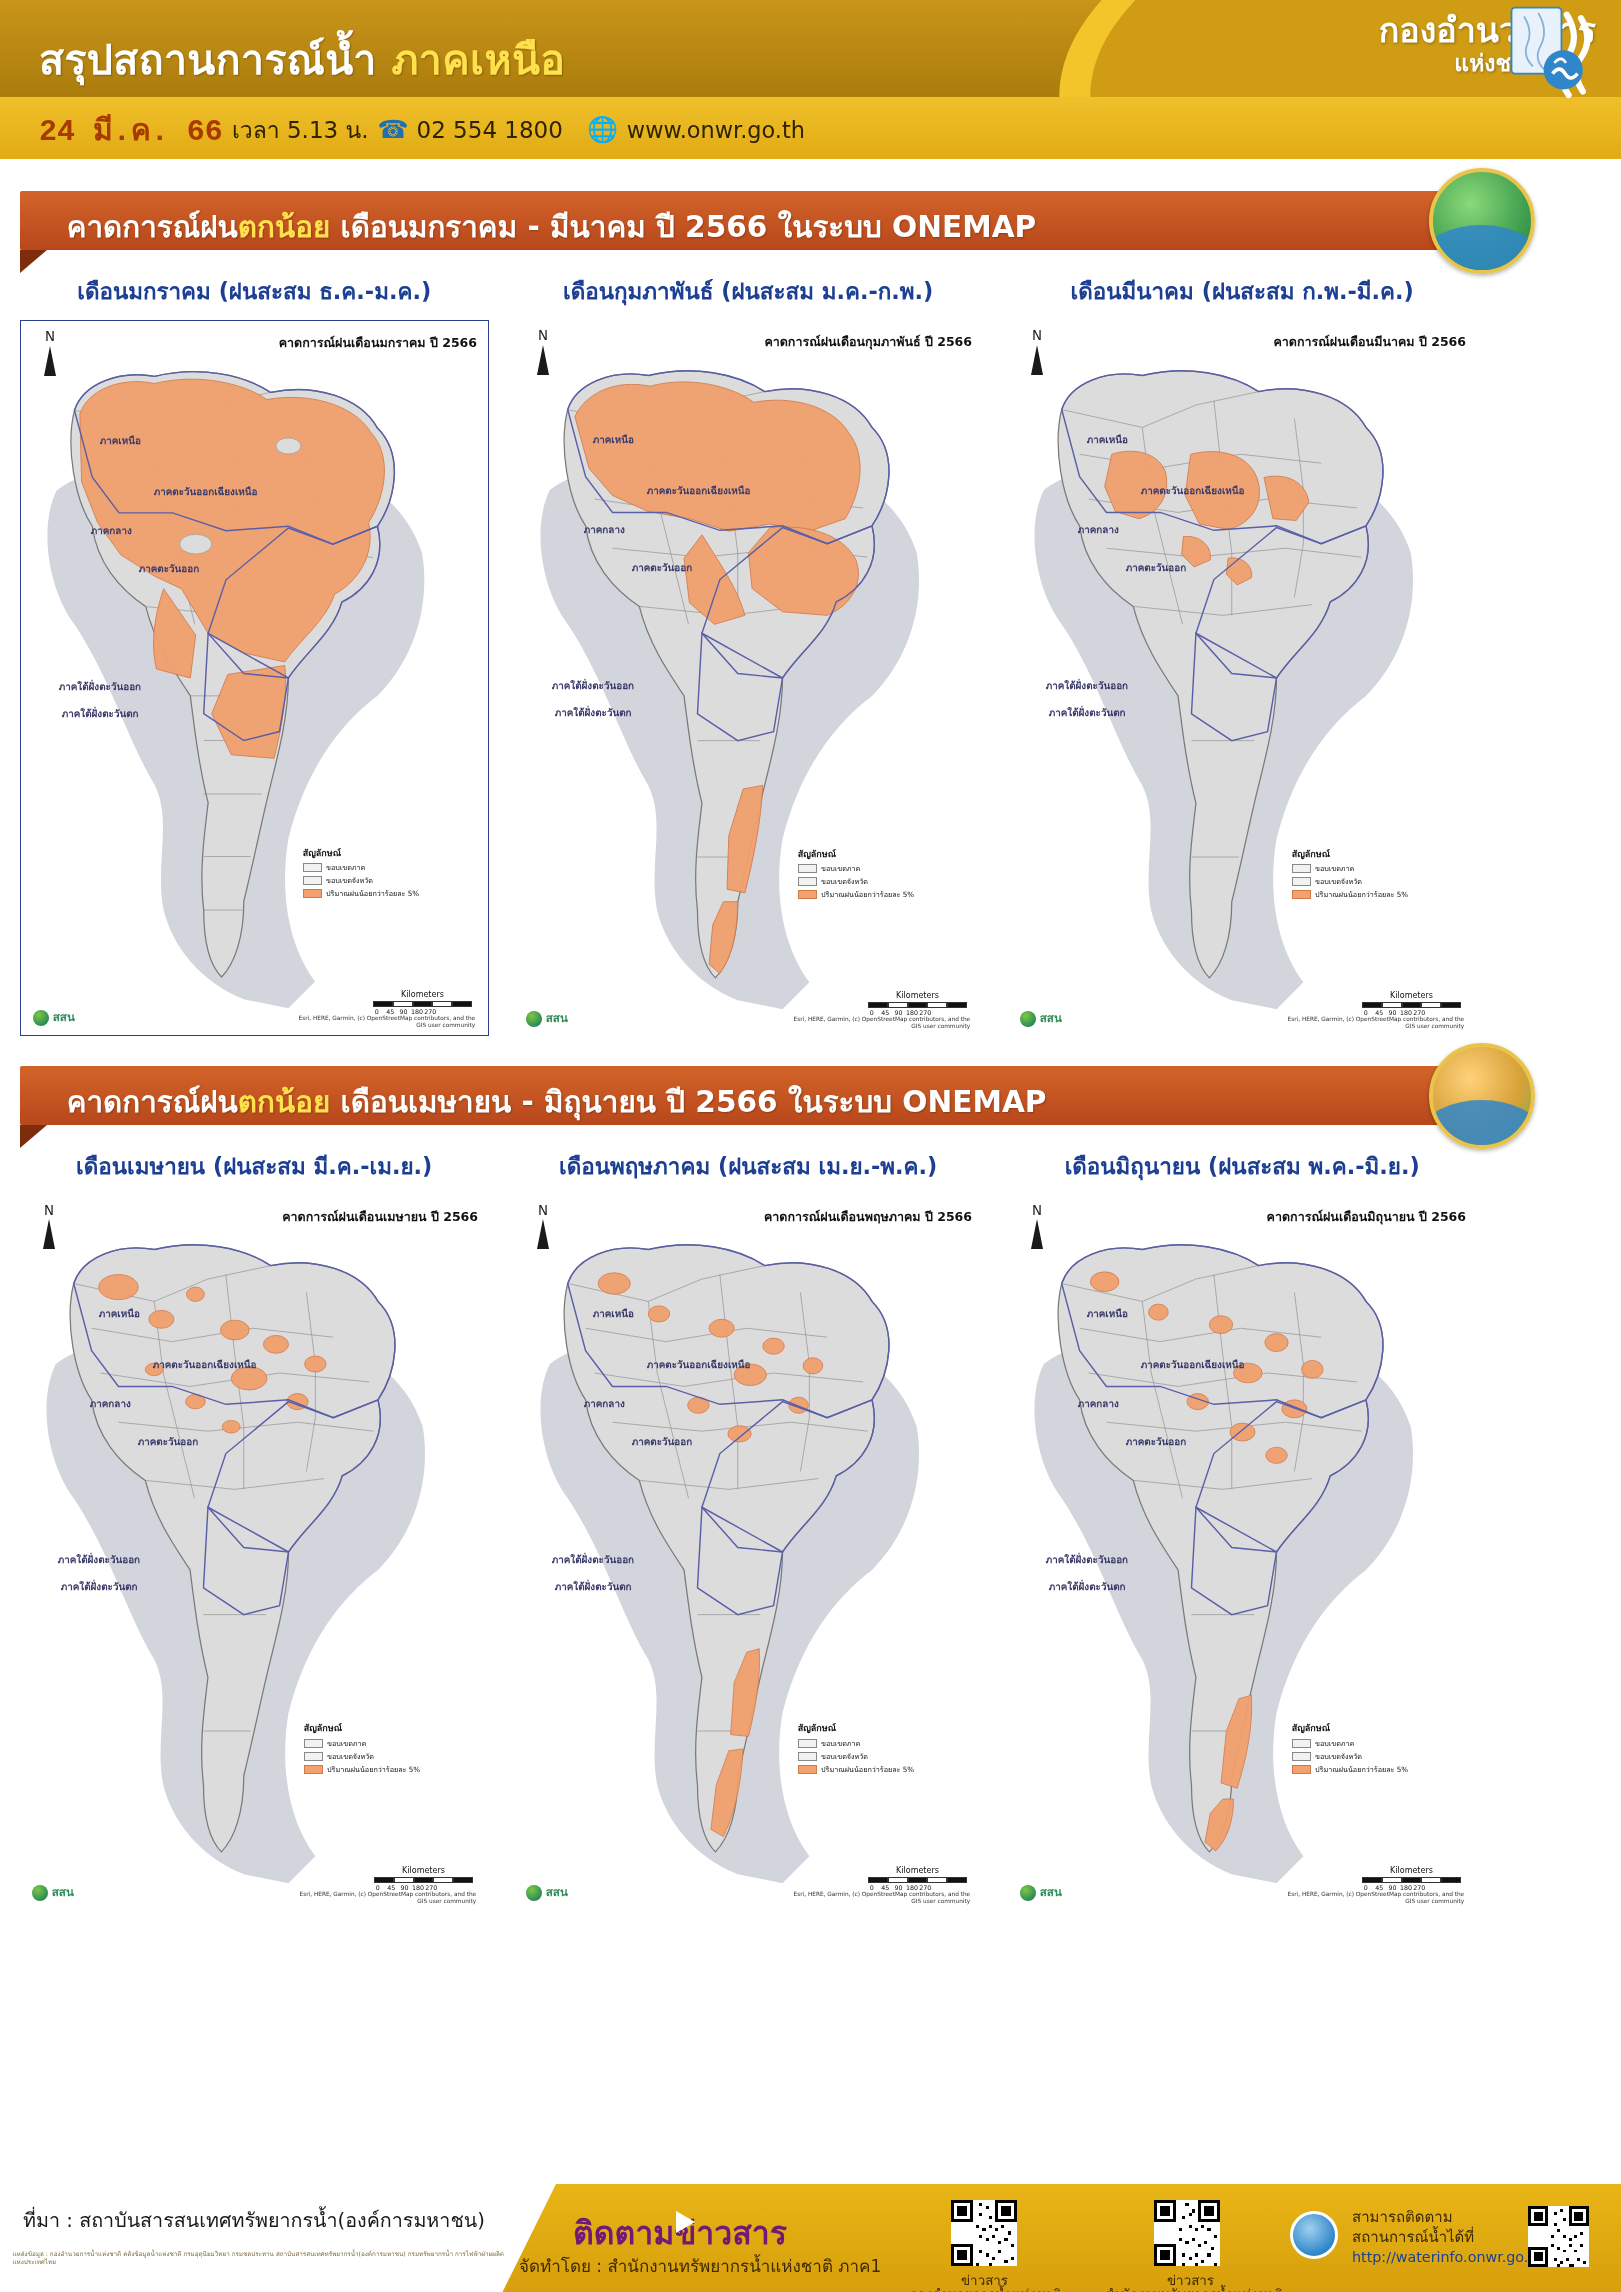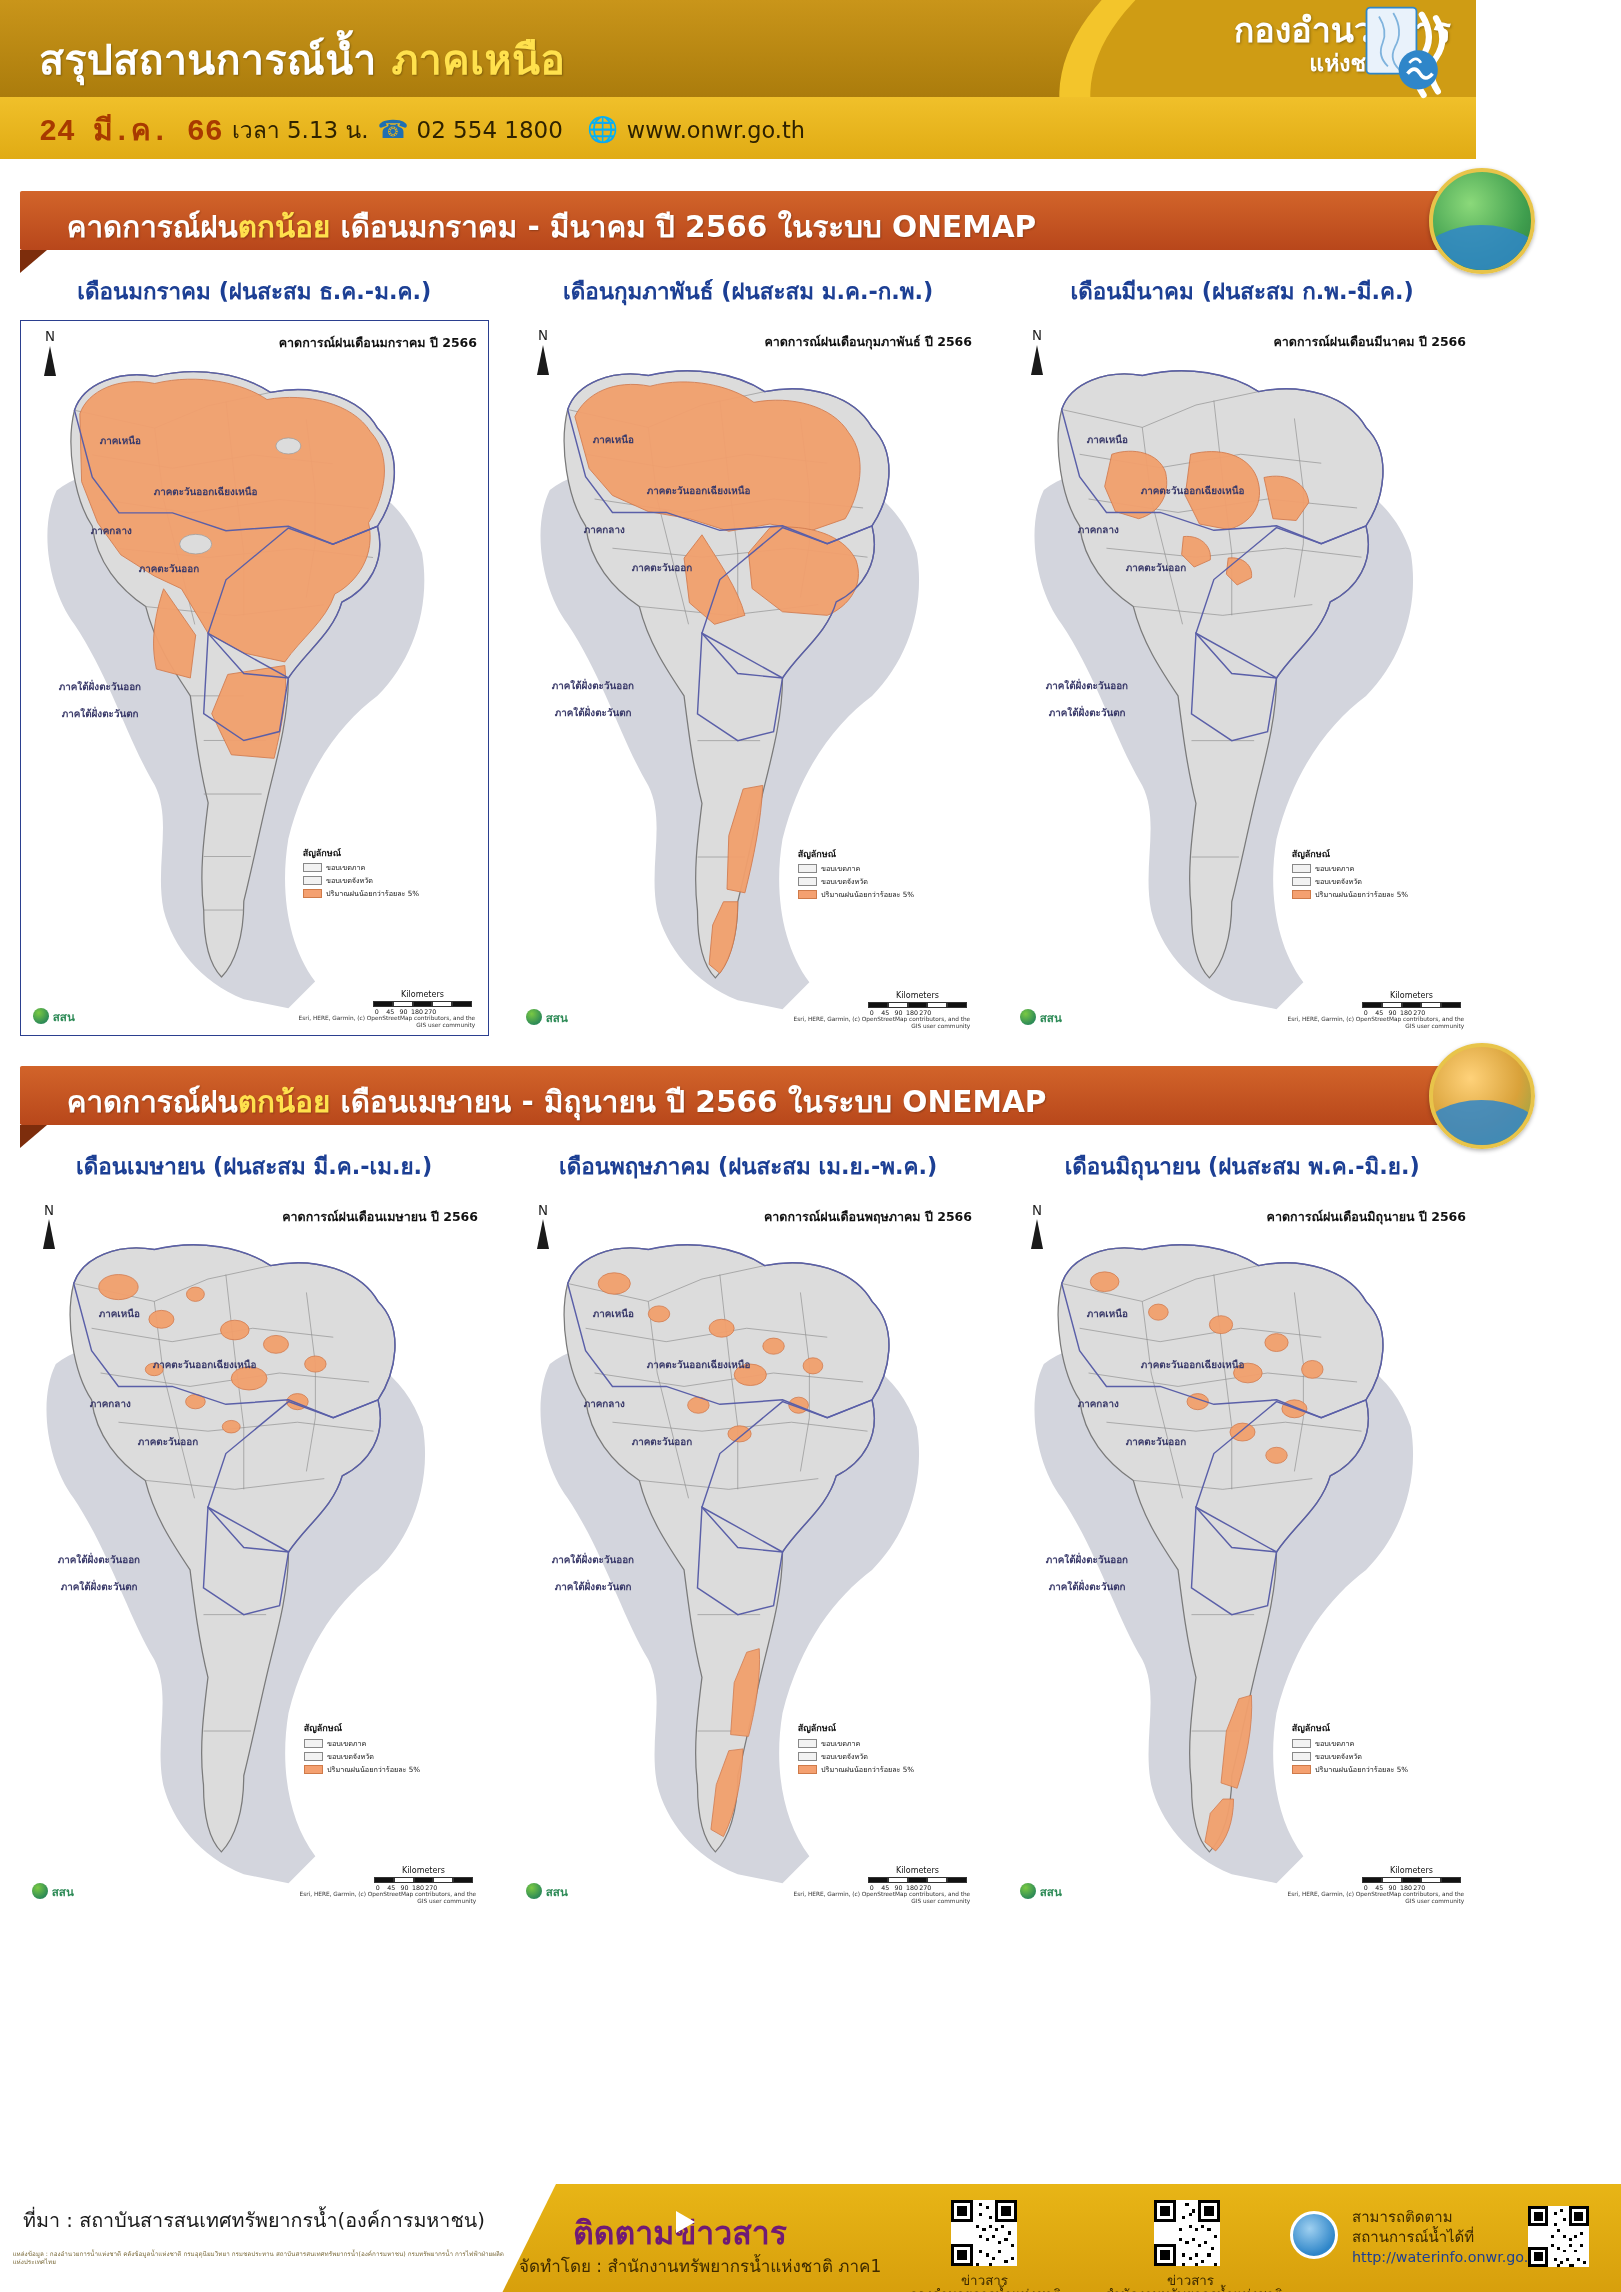--- a/index.html
+++ b/index.html
@@ -8,21 +8,21 @@
     width: 1621px; height: 2293px;
     font-family: "DejaVu Sans", "Liberation Sans", sans-serif;
     background: #ffffff;
     position: relative;
     overflow: hidden;
   }
 
   
   .header {
     position: relative;
-    width: 1476px;
+    width: 1621px;
     height: 159px;
     background: #b8860b;
     overflow: hidden;
   }
   .hdr-band-top {
     position: absolute; left: 0; top: 0; width: 1621px; height: 97px;
     background: linear-gradient(180deg, #c9951a 0%, #ab7c0c 100%);
   }
   .hdr-band-bottom {
     position: absolute; left: 0; top: 97px; width: 1621px; height: 63px;
@@ -193,21 +193,21 @@
   .scalebar .bar span:nth-child(even) { background: #fff; }
   .scalebar .ticks { display: flex; margin-top: 0.9px; }
   .scalebar .ticks span { width: 19.7px; font-size: 6.3px; margin-left: -6.3px; }
   .credit {
     position: absolute; right: 12.5px; bottom: 5.4px;
     font-size: 5.8px; color: #333; text-align: right; line-height: 1.25;
     width: 179px;
   }
   .onwr-logo {
     position: absolute; left: 12.5px; bottom: 9px;
-    display: flex; align-items: flex-start; gap: 3.6px;
+    display: flex; align-items: flex-end; gap: 3.6px;
   }
   .onwr-logo .mark {
     width: 16px; height: 16px; border-radius: 50%;
     background: radial-gradient(circle at 35% 30%, #7ac943 0%, #2e8b57 70%);
   }
   .onwr-logo .txt { font-size: 11.6px; font-weight: bold; color: #2e8b57; }
 
   .region-label {
     position: absolute;
     font-size: 9.9px; color: #3a3a6a; font-weight: bold;

